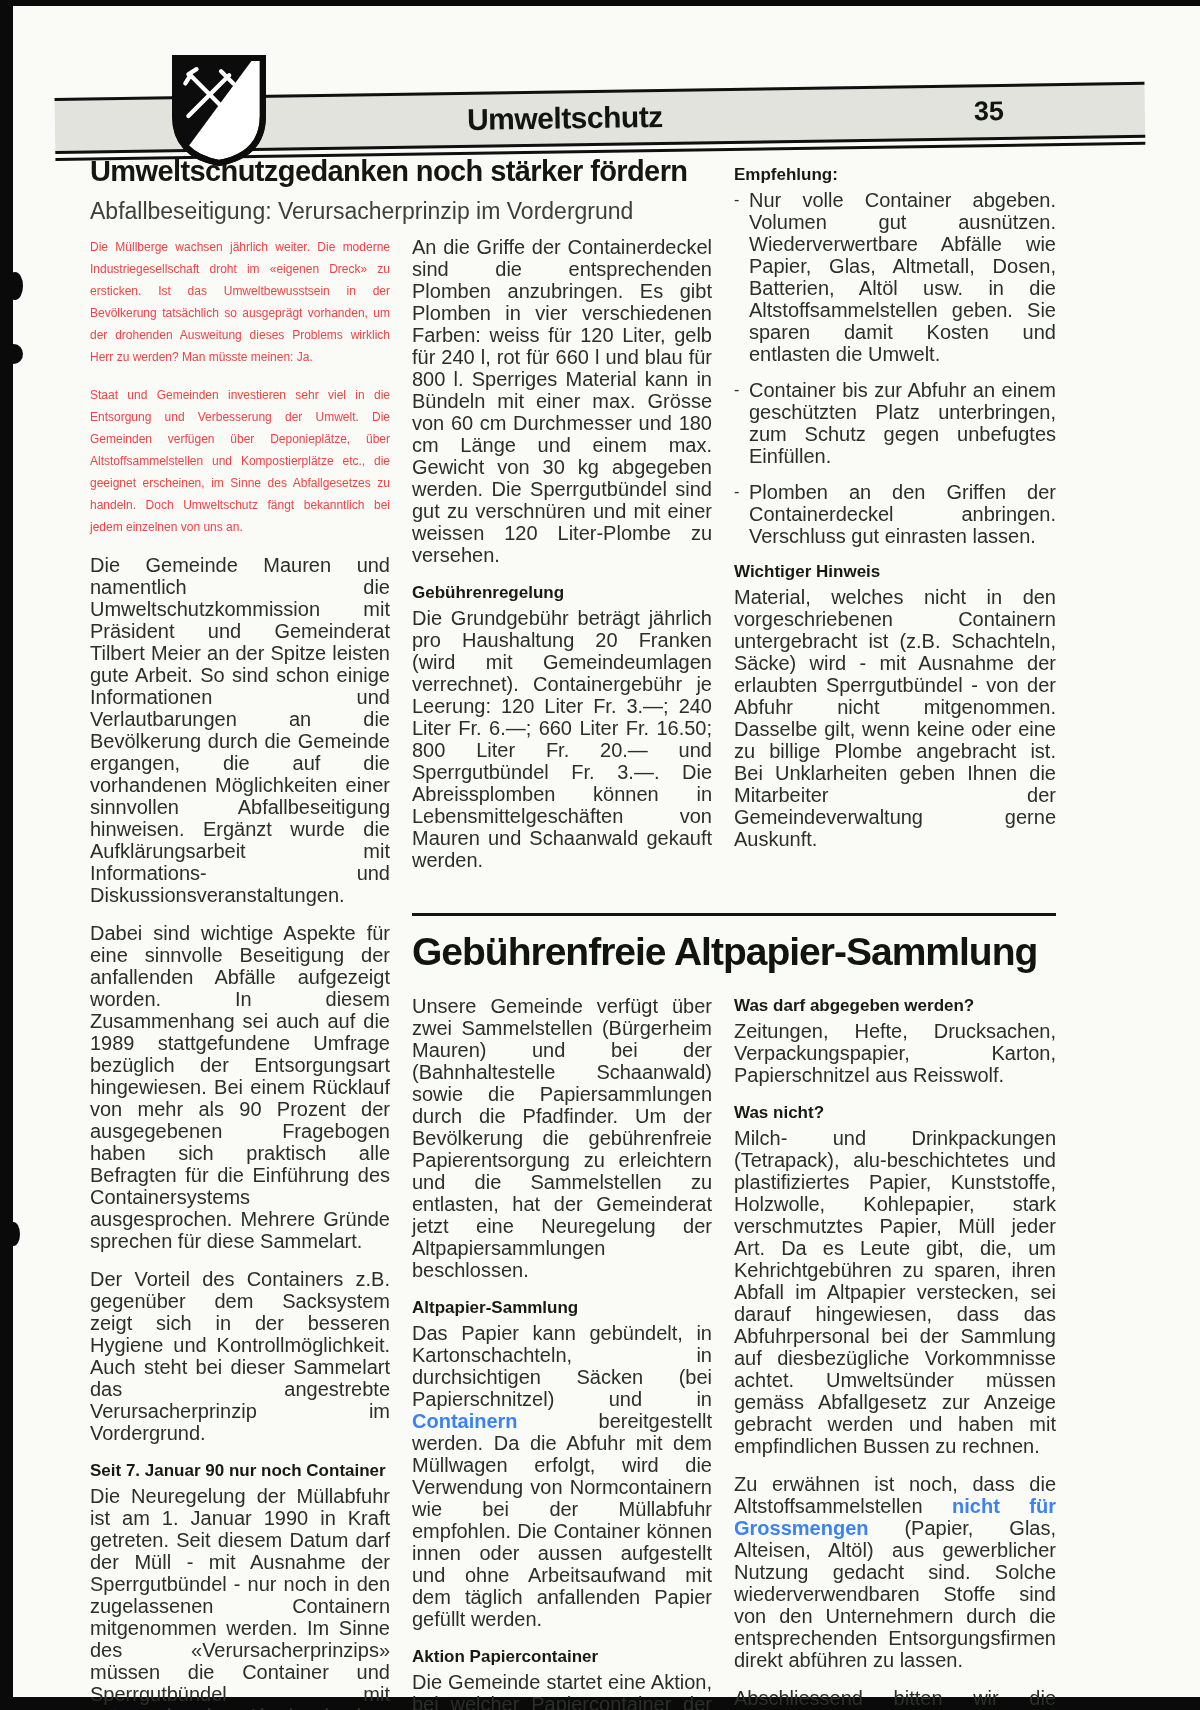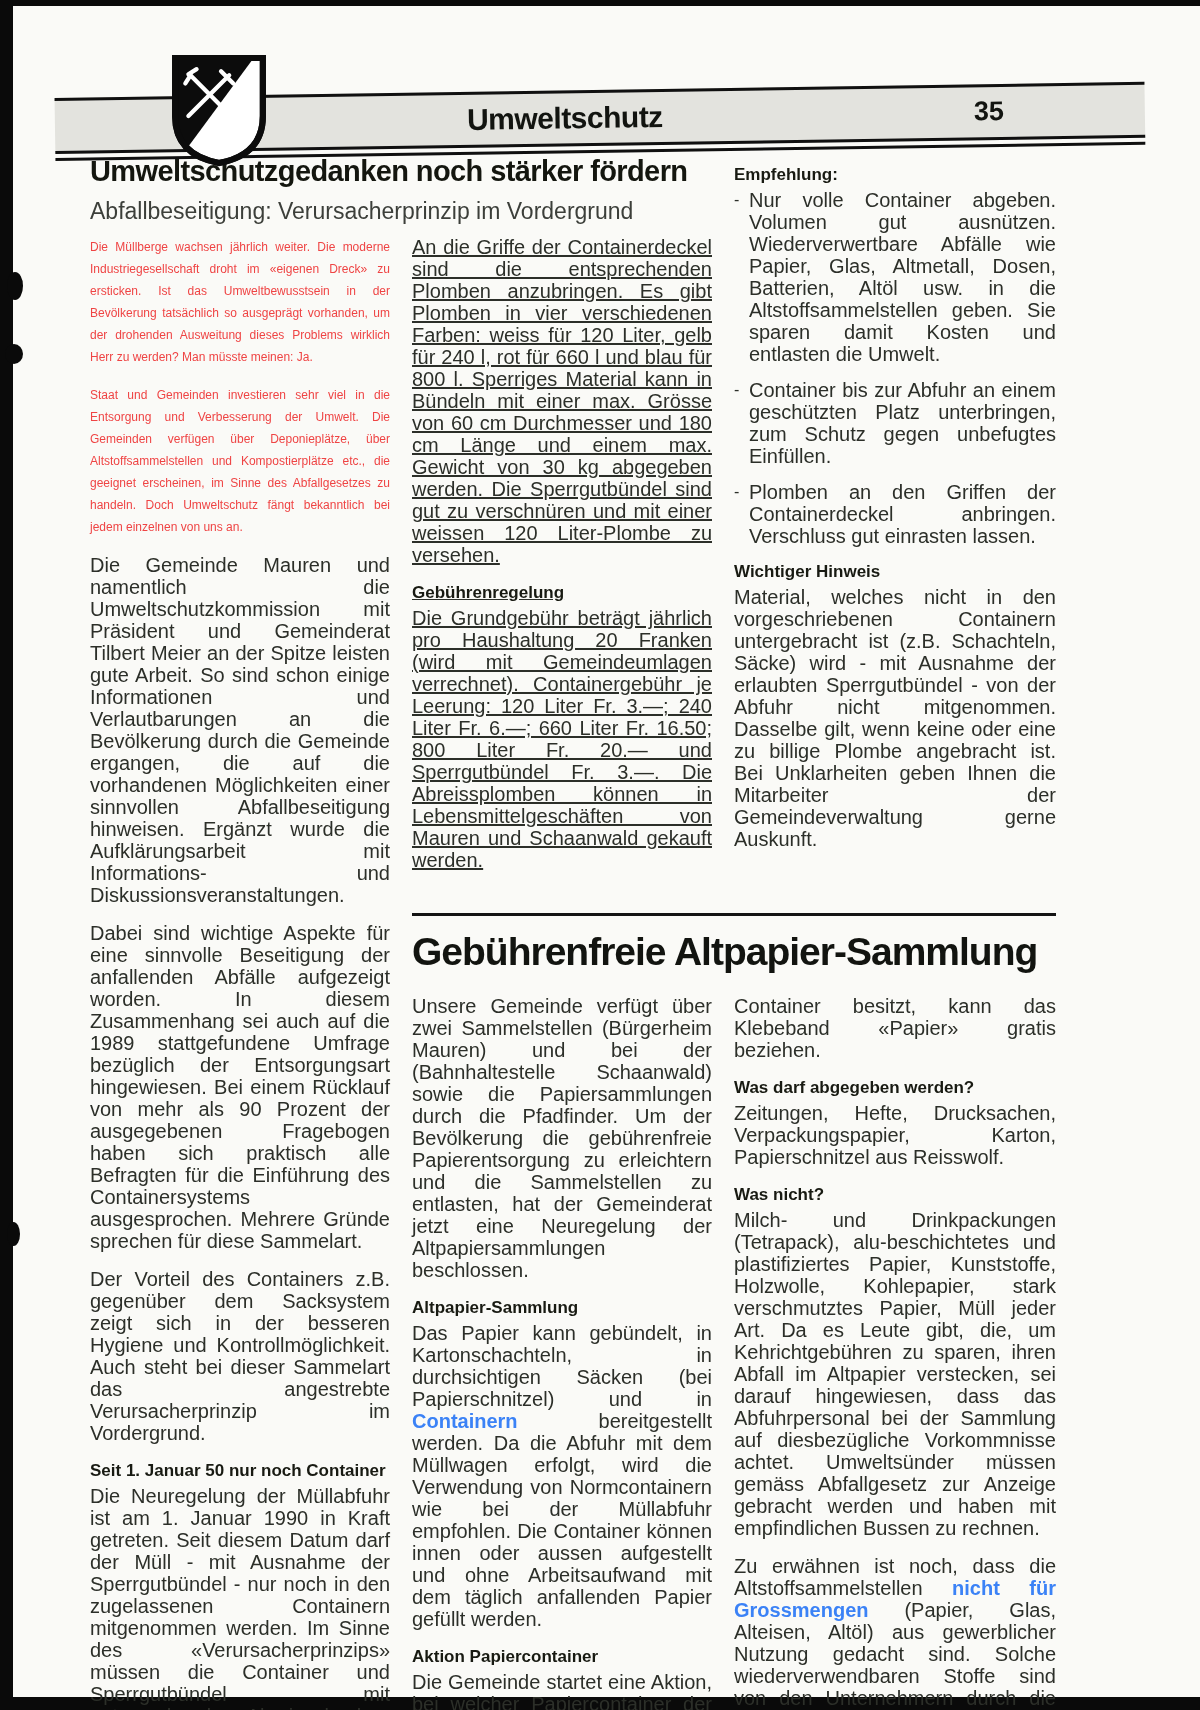--- a/index.html
+++ b/index.html
@@ -34,21 +34,21 @@
   
   .main{
     position:absolute;left:90px;top:156px;width:966px;
     display:grid;grid-template-columns:300px 300px 322px;column-gap:22px;
   }
   .title-block{grid-column:1/3;grid-row:1;padding-bottom:12px;}
   .a1-title{font-size:29px;font-weight:bold;color:#14160f;letter-spacing:-0.6px;margin:0 0 10px;line-height:1.1;}
   .a1-subtitle{font-size:23px;font-weight:normal;color:#3c3f3a;margin:0;line-height:1.15;}
 
   .col1{grid-column:1;grid-row:2/4;}
-  .col2{grid-column:2;grid-row:2;text-decoration:underline;}
+  .col2{grid-column:2;grid-row:2;}
   .col3{grid-column:3;grid-row:1/3;padding-top:8px;}
 
   p.body, .rec-text{
     font-size:20px;line-height:22px;margin:0 0 16px;text-align:justify;color:#2c2f29;
     hyphens:auto;-webkit-hyphens:auto;
   }
   p.lead{font-weight:normal;color:#ef4444;font-size:12px;}
   .subhead{font-size:17px;font-weight:bold;color:#181a12;margin:0 0 3px;line-height:22px;}
   .seg-bold{font-weight:bold;color:#3b82f6;}
 
@@ -108,21 +108,21 @@
       <h1 class="a1-title">Umweltschutzgedanken noch stärker fördern</h1>
       <h2 class="a1-subtitle">Abfallbeseitigung: Verursacherprinzip im Vordergrund</h2>
     </div>
 
     <div class="col1">
       <p class="body lead">Die Müllberge wachsen jährlich weiter. Die moderne Industriegesellschaft droht im «eigenen Dreck» zu ersticken. Ist das Umweltbewusstsein in der Bevölkerung tatsächlich so ausgeprägt vorhanden, um der drohenden Ausweitung dieses Problems wirklich Herr zu werden? Man müsste meinen: Ja.</p>
       <p class="body lead">Staat und Gemeinden investieren sehr viel in die Entsorgung und Verbesserung der Umwelt. Die Gemeinden verfügen über Deponieplätze, über Altstoffsammelstellen und Kompostierplätze etc., die geeignet erscheinen, im Sinne des Abfallgesetzes zu handeln. Doch Umweltschutz fängt bekanntlich bei jedem einzelnen von uns an.</p>
       <p class="body">Die Gemeinde Mauren und namentlich die Umweltschutzkommission mit Präsident und Gemeinderat Tilbert Meier an der Spitze leisten gute Arbeit. So sind schon einige Informationen und Verlautbarungen an die Bevölkerung durch die Gemeinde ergangen, die auf die vorhandenen Möglichkeiten einer sinnvollen Abfallbeseitigung hinweisen. Ergänzt wurde die Aufklärungsarbeit mit Informations- und Diskussionsveranstaltungen.</p>
       <p class="body">Dabei sind wichtige Aspekte für eine sinnvolle Beseitigung der anfallenden Abfälle aufgezeigt worden. In diesem Zusammenhang sei auch auf die 1989 stattgefundene Umfrage bezüglich der Entsorgungsart hingewiesen. Bei einem Rücklauf von mehr als 90 Prozent der ausgegebenen Fragebogen haben sich praktisch alle Befragten für die Einführung des Containersystems ausgesprochen. Mehrere Gründe sprechen für diese Sammelart.</p>
       <p class="body">Der Vorteil des Containers z.B. gegenüber dem Sacksystem zeigt sich in der besseren Hygiene und Kontrollmöglichkeit. Auch steht bei dieser Sammelart das angestrebte Verursacherprinzip im Vordergrund.</p>
-      <div class="subhead">Seit 1. Januar 50 nur noch Container</div>
+      <div class="subhead">Seit 7. Januar 90 nur noch Container</div>
       <p class="body">Die Neuregelung der Müllabfuhr ist am 1. Januar 1990 in Kraft getreten. Seit diesem Datum darf der Müll - mit Ausnahme der Sperrgutbündel - nur noch in den zugelassenen Containern mitgenommen werden. Im Sinne des «Verursacherprinzips» müssen die Container und Sperrgutbündel mit entsprechenden Abreissplomben versehen werden. Die Gemeinde hat bis zum 31. Januar 1990 geeignete Container in den Normgrössen 120 Liter, 240 l, 660 l und 800 l zu verbilligten Preisen abgegeben.</p>
     </div>
 
     <div class="col2">
       <p class="body">An die Griffe der Containerdeckel sind die entsprechenden Plomben anzubringen. Es gibt Plomben in vier verschiedenen Farben: weiss für 120 Liter, gelb für 240 l, rot für 660 l und blau für 800 l. Sperriges Material kann in Bündeln mit einer max. Grösse von 60 cm Durchmesser und 180 cm Länge und einem max. Gewicht von 30 kg abgegeben werden. Die Sperrgutbündel sind gut zu verschnüren und mit einer weissen 120 Liter-Plombe zu versehen.</p>
       <div class="subhead">Gebührenregelung</div>
       <p class="body">Die Grundgebühr beträgt jährlich pro Haushaltung 20 Franken (wird mit Gemeindeumlagen verrechnet). Containergebühr je Leerung: 120 Liter Fr. 3.—; 240 Liter Fr. 6.—; 660 Liter Fr. 16.50; 800 Liter Fr. 20.— und Sperrgutbündel Fr. 3.—. Die Abreissplomben können in Lebensmittelgeschäften von Mauren und Schaanwald gekauft werden.</p>
     </div>
 
     <div class="col3">
@@ -147,21 +147,20 @@
       <h1 class="a2-title">Gebührenfreie Altpapier-Sammlung</h1>
       <div class="a2-cols">
         <div>
           <p class="body">Unsere Gemeinde verfügt über zwei Sammelstellen (Bürgerheim Mauren) und bei der (Bahnhaltestelle Schaanwald) sowie die Papiersammlungen durch die Pfadfinder. Um der Bevölkerung die gebührenfreie Papierentsorgung zu erleichtern und die Sammelstellen zu entlasten, hat der Gemeinderat jetzt eine Neuregelung der Altpapiersammlungen beschlossen.</p>
           <div class="subhead">Altpapier-Sammlung</div>
           <p class="body"><span>Das Papier kann gebündelt, in Kartonschachteln, in durchsichtigen Säcken (bei Papierschnitzel) und in </span><span class="seg-bold">Containern</span><span> bereitgestellt werden. Da die Abfuhr mit dem Müllwagen erfolgt, wird die Verwendung von Normcontainern wie bei der Müllabfuhr empfohlen. Die Container können innen oder aussen aufgestellt und ohne Arbeitsaufwand mit dem täglich anfallenden Papier gefüllt werden.</span></p>
           <div class="subhead">Aktion Papiercontainer</div>
           <p class="body"><span>Die Gemeinde startet eine Aktion, bei welcher Papiercontainer der Grösse 120 L und 240 L verbilligt zum Preis von Fr. 25.— bzw. Fr. 30.— abgegeben werden. Empfohlen wird aus Gewichtsgründen der 120-Liter-Container. Die Behälter werden mit einem Schriftband «Papier» versehen und können beim Gemeindebaubüro (Paul Kaiser) bezogen werden. </span><span class="seg-bold">Die Aktion ist befristet bis zum 15. Mai 1990.</span></p>
         </div>
         <div>
-          <p class="body">Container besitzt, kann das Klebeband «Papier» gratis beziehen.</p>
           <div class="subhead">Was darf abgegeben werden?</div>
           <p class="body">Zeitungen, Hefte, Drucksachen, Verpackungspapier, Karton, Papierschnitzel aus Reisswolf.</p>
           <div class="subhead">Was nicht?</div>
           <p class="body">Milch- und Drinkpackungen (Tetrapack), alu-beschichtetes und plastifiziertes Papier, Kunststoffe, Holzwolle, Kohlepapier, stark verschmutztes Papier, Müll jeder Art. Da es Leute gibt, die, um Kehrichtgebühren zu sparen, ihren Abfall im Altpapier verstecken, sei darauf hingewiesen, dass das Abfuhrpersonal bei der Sammlung auf diesbezügliche Vorkommnisse achtet. Umweltsünder müssen gemäss Abfallgesetz zur Anzeige gebracht werden und haben mit empfindlichen Bussen zu rechnen.</p>
           <p class="body"><span>Zu erwähnen ist noch, dass die Altstoffsammelstellen </span><span class="seg-bold">nicht für Grossmengen</span><span> (Papier, Glas, Alteisen, Altöl) aus gewerblicher Nutzung gedacht sind. Solche wiederverwendbaren Stoffe sind von den Unternehmern durch die entsprechenden Entsorgungsfirmen direkt abführen zu lassen.</span></p>
           <p class="body">Abschliessend bitten wir die Bevölkerung, auf die Anwohner Rücksicht zu nehmen und die Sammelstellen nur an den erlaubten Zeiten - werktags 8.00 - 20.00 Uhr - zu benützen und bei den Entsorgungen von Alteisen und Glas möglichst wenig Lärm zu machen.</p>
         </div>
       </div>
     </div>
 

